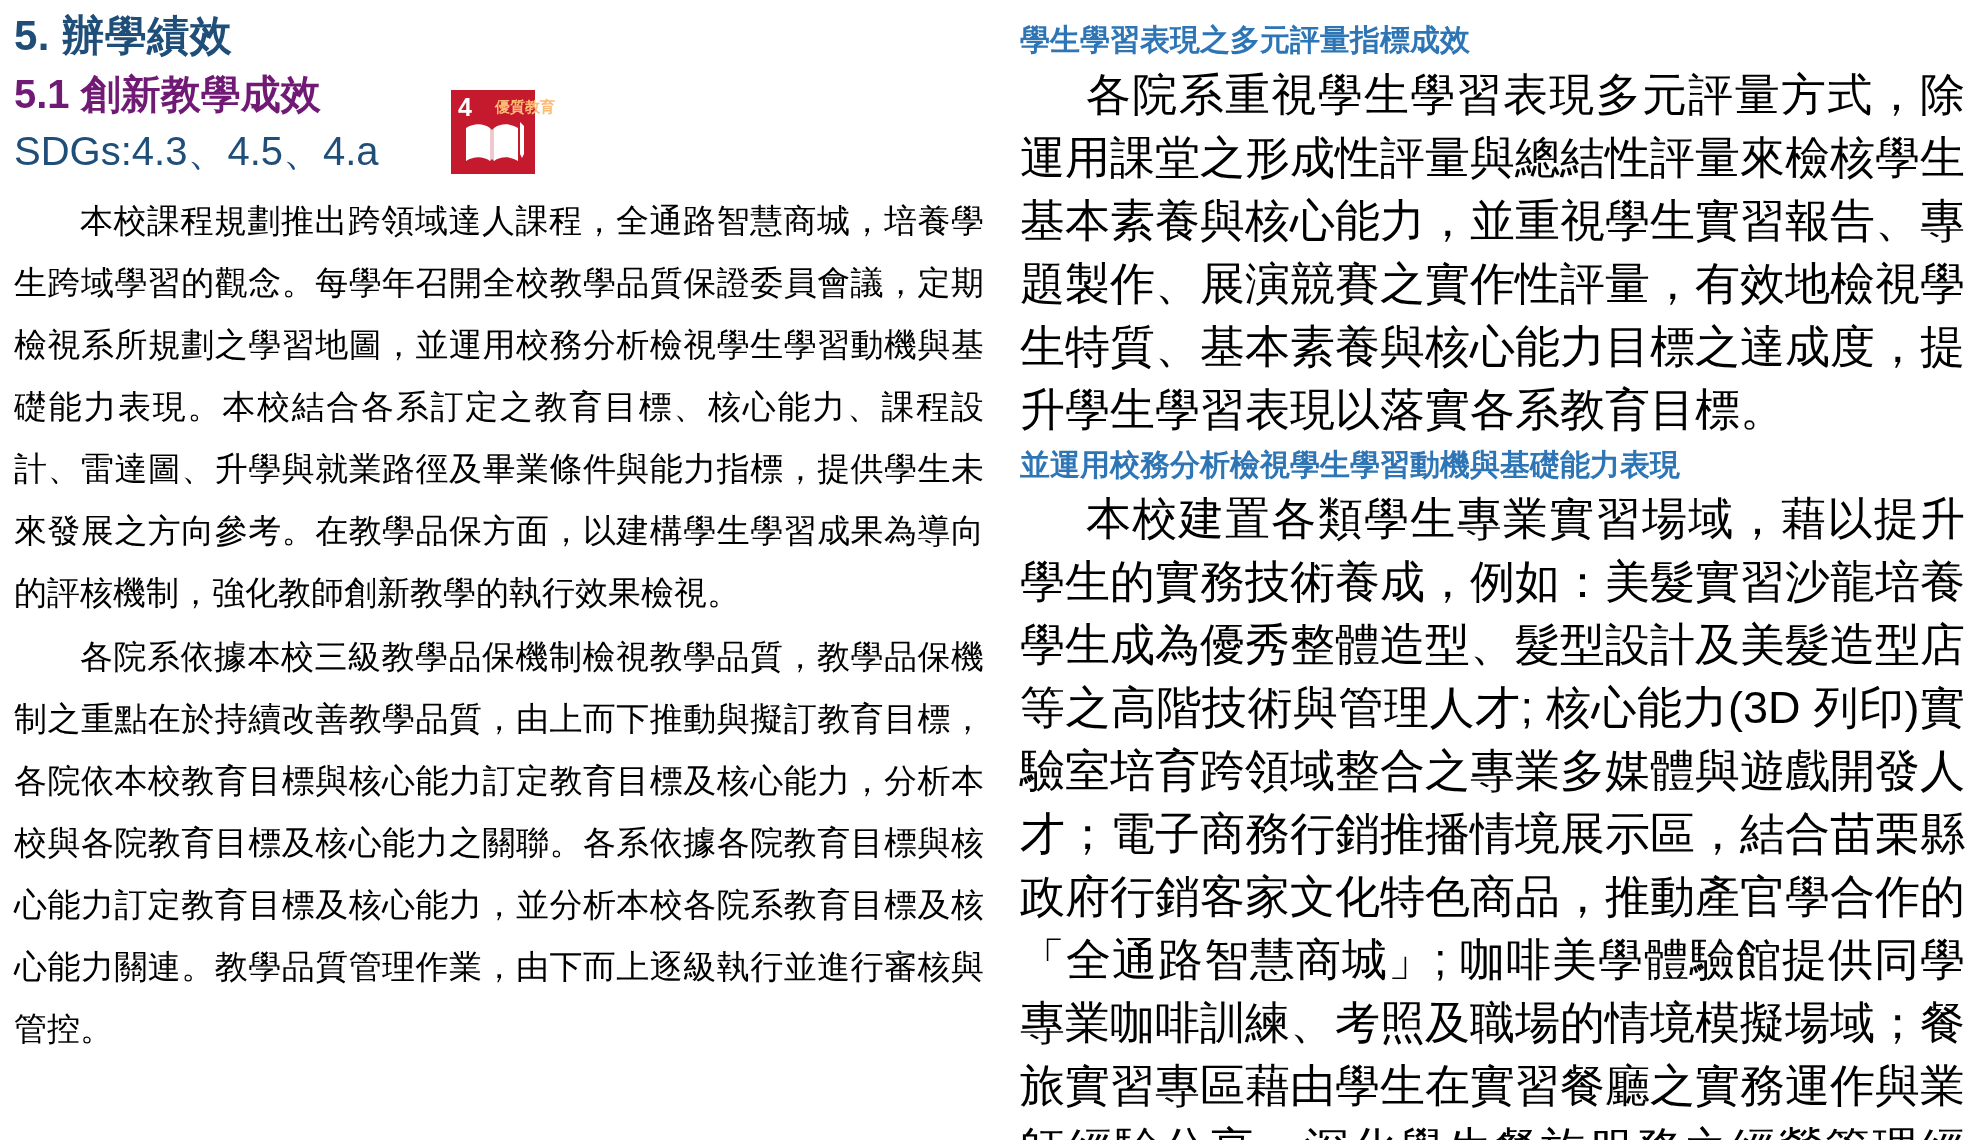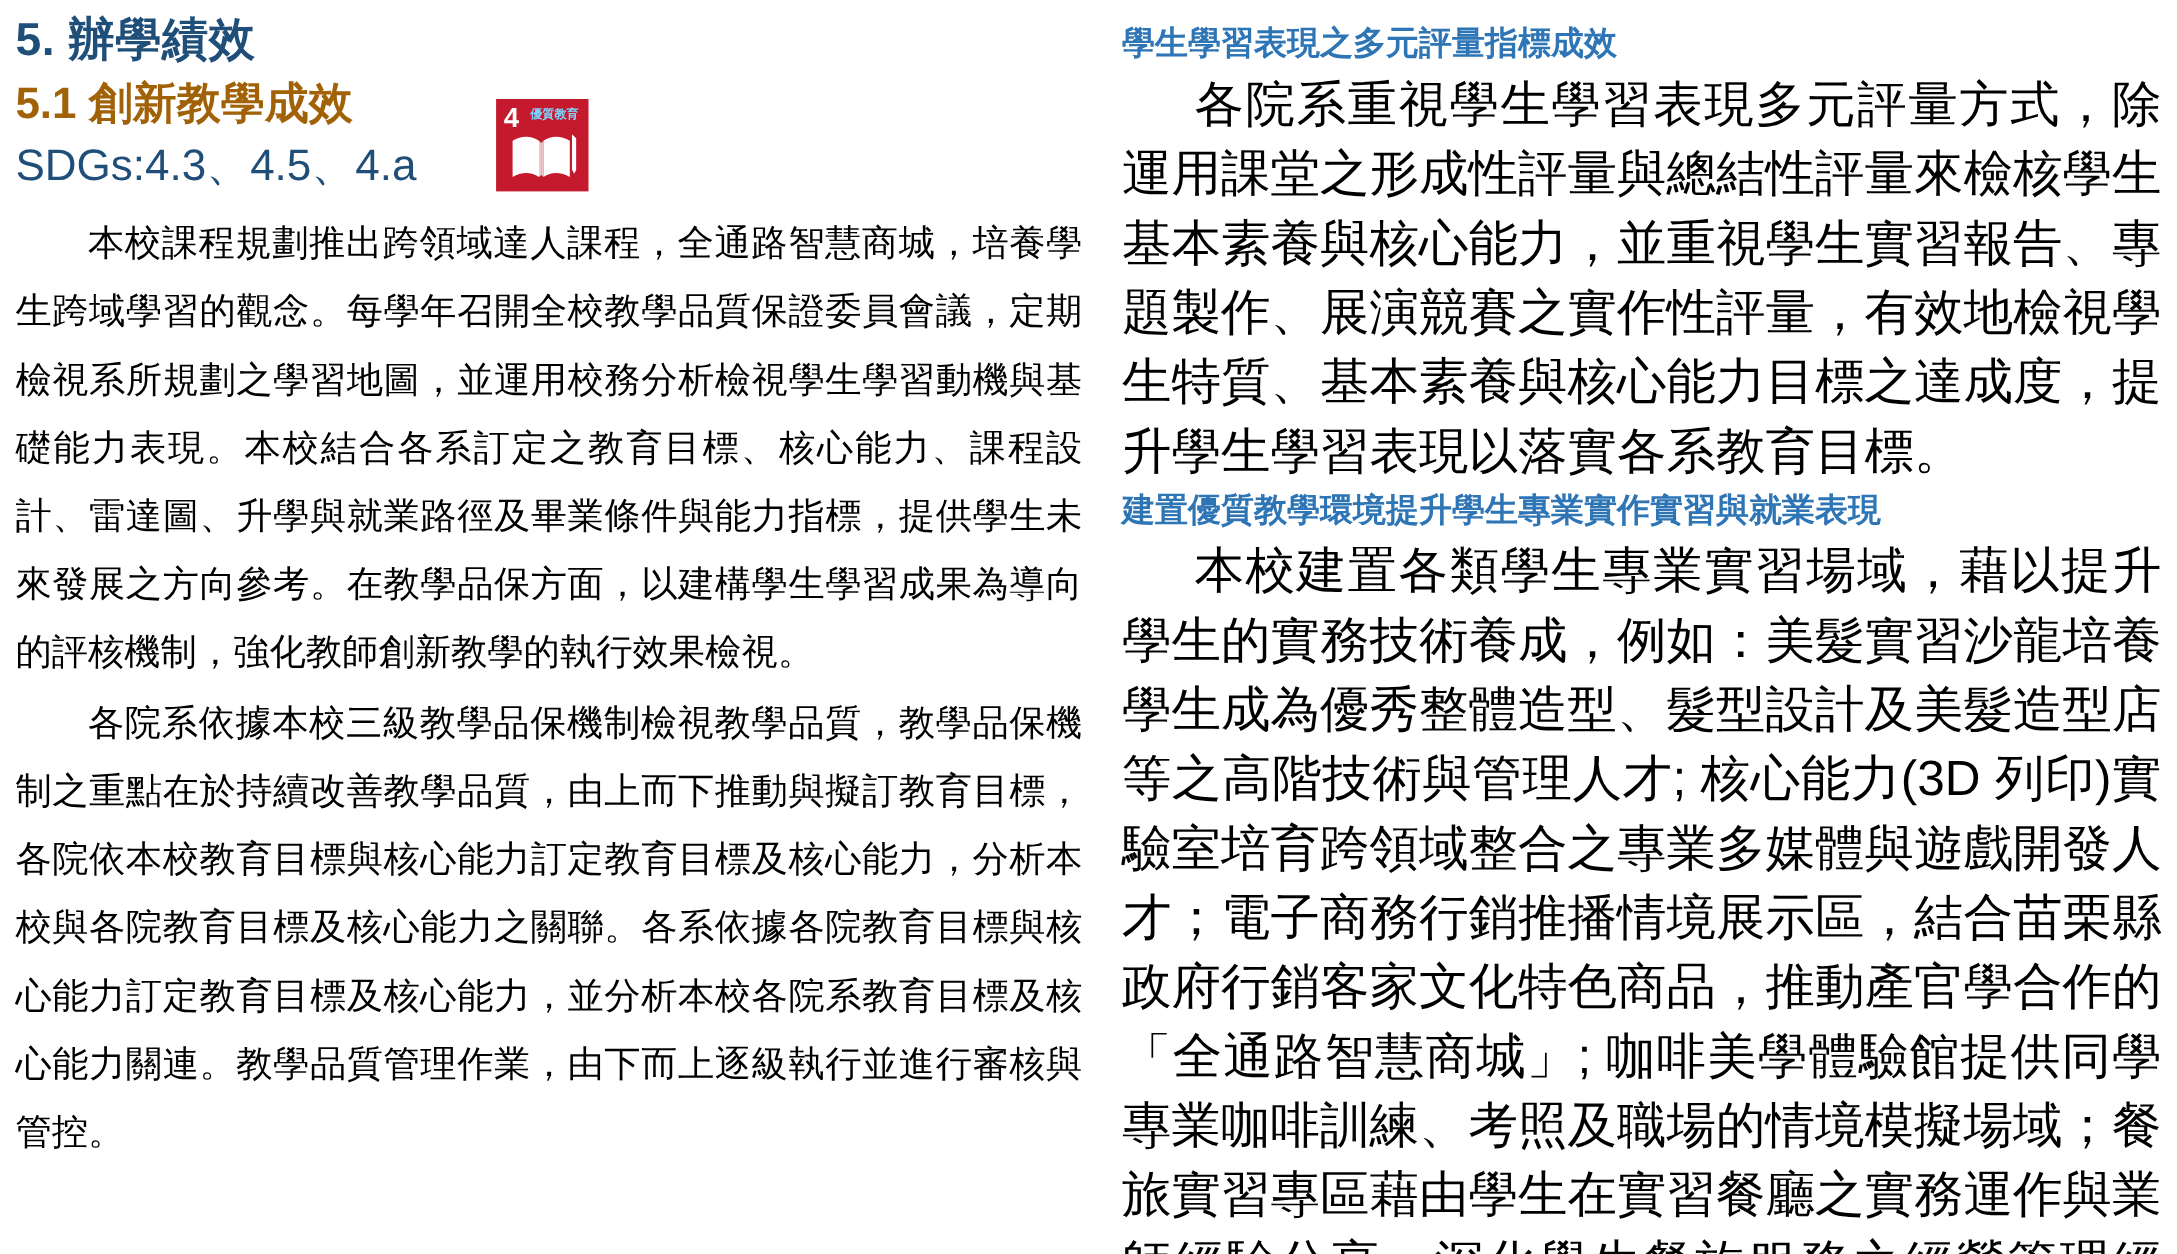--- a/index.html
+++ b/index.html
@@ -36,21 +36,21 @@
   .section-title {
     color: #1F4E79;
     font-size: 42px;
     font-weight: 700;
     line-height: 1.15;
     letter-spacing: 0.5px;
     margin: 12px 0 4px 0;
     white-space: nowrap;
   }
   .sub-title {
-    color: #a16207;
+    color: #701a75;
     font-size: 40px;
     font-weight: 700;
     line-height: 1.2;
     margin: 10px 0 2px 0;
     white-space: nowrap;
   }
   .sdgs-line {
     color: #1F4E79;
     font-size: 40px;
     font-weight: 400;
@@ -75,24 +75,24 @@
     position: absolute;
     left: 7px;
     top: 5px;
     color: #ffffff;
     font-size: 25px;
     font-weight: 700;
     line-height: 1;
   }
   .sdg-badge .sdg-label {
     position: absolute;
-    left: 31px;
+    left: 44px;
     top: 9px;
-    color: #7dd3fc;
-    font-size: 11px;
+    color: #fdba74;
+    font-size: 15px;
     font-weight: 700;
     letter-spacing: 0px;
     line-height: 1;
     white-space: nowrap;
   }
   .sdg-badge .sdg-art {
     position: absolute;
     left: 13px;
     top: 31px;
     width: 60px;
@@ -165,18 +165,18 @@
 
     <p class="body-par">各院系依據本校三級教學品保機制檢視教學品質，教學品保機制之重點在於持續改善教學品質，由上而下推動與擬訂教育目標，各院依本校教育目標與核心能力訂定教育目標及核心能力，分析本校與各院教育目標及核心能力之關聯。各系依據各院教育目標與核心能力訂定教育目標及核心能力，並分析本校各院系教育目標及核心能力關連。教學品質管理作業，由下而上逐級執行並進行審核與管控。</p>
   </div>
 
   <div class="col col-right">
 
     <div class="blue-head" style="margin-top:20px;">學生學習表現之多元評量指標成效</div>
 
     <p class="body-par">各院系重視學生學習表現多元評量方式，除運用課堂之形成性評量與總結性評量來檢核學生基本素養與核心能力，並重視學生實習報告、專題製作、展演競賽之實作性評量，有效地檢視學生特質、基本素養與核心能力目標之達成度，提升學生學習表現以落實各系教育目標。</p>
 
-    <div class="blue-head">建置優質教學環境提升學生專業實作實習與就業表現</div>
+    <div class="blue-head">並運用校務分析檢視學生學習動機與基礎能力表現</div>
 
     <p class="body-par">本校建置各類學生專業實習場域，藉以提升學生的實務技術養成，例如：美髮實習沙龍培養學生成為優秀整體造型、髮型設計及美髮造型店等之高階技術與管理人才; 核心能力(3D 列印)實驗室培育跨領域整合之專業多媒體與遊戲開發人才；電子商務行銷推播情境展示區，結合苗栗縣政府行銷客家文化特色商品，推動產官學合作的「全通路智慧商城」; 咖啡美學體驗館提供同學專業咖啡訓練、考照及職場的情境模擬場域；餐旅實習專區藉由學生在實習餐廳之實務運作與業師經驗分享，深化學生餐旅服務之經營管理經驗。探索教育體驗場域，培養學生「體驗、反思、統整、實踐」之自我學習能力。</p>
   </div>
 
 </div>
 
 </body></html>

